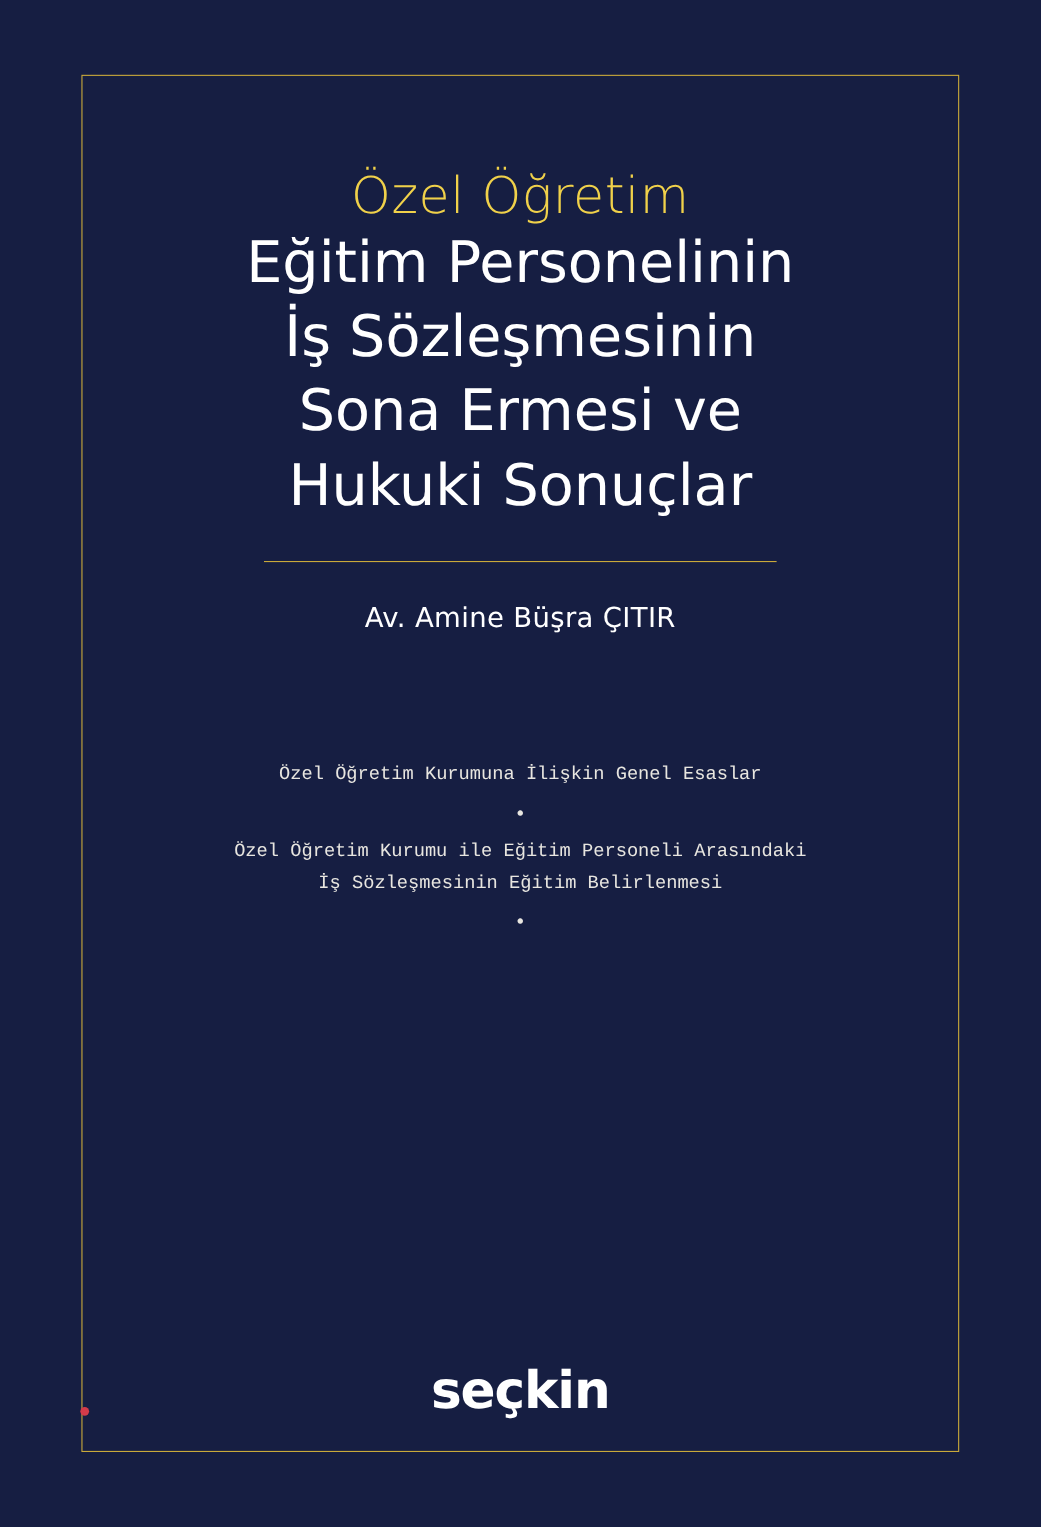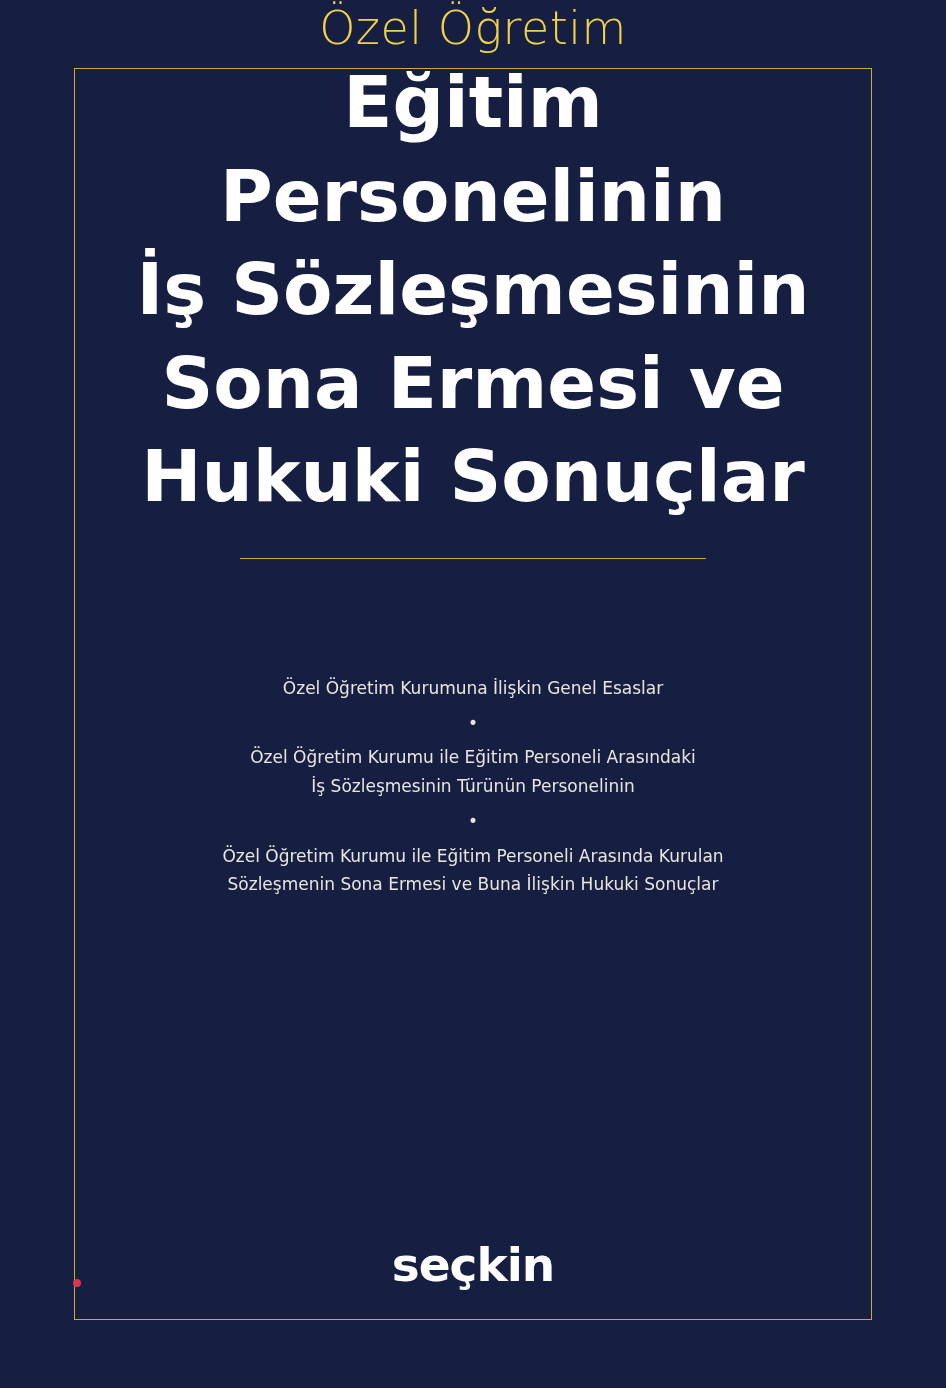--- a/index.html
+++ b/index.html
@@ -33,37 +33,38 @@
     top: 0;
     width: 946px;
     height: 1388px;
     display: flex;
     flex-direction: column;
     align-items: center;
     box-sizing: border-box;
   }
   .title-block {
     width: 760px;
+    margin-top: 150px;
     text-align: center;
   }
   .title-line {
     font-family: "DejaVu Sans", sans-serif;
     font-weight: 400;
     letter-spacing: 0.5px;
     line-height: 1.22;
   }
   .title-top {
     color: #f0d14a;
     font-size: 46px;
     font-weight: 300;
   }
   .title-main {
     color: #ffffff;
-    font-size: 72px;
-    font-weight: 700;
+    font-size: 52px;
+    font-weight: 400;
     line-height: 1.30;
     letter-spacing: 0px;
   }
   .rule {
     width: 466px;
     height: 1px;
     background: #c9a93a;
     margin: 34px auto 0 auto;
   }
   .author {
@@ -80,20 +81,21 @@
     width: 760px;
     text-align: center;
     color: #e8e6e0;
     font-family: "DejaVu Sans", sans-serif;
     font-size: 17px;
     line-height: 1.70;
     font-weight: 400;
   }
   .subject-item {
     padding: 0 10px;
+    font-family: Liberation Mono, monospace;
   }
   .subject-sep {
     color: #e8e6e0;
     font-size: 17px;
     line-height: 1.2;
     margin: 10px 0 10px 0;
   }
   .logo {
     position: absolute;
     left: 0;
@@ -131,35 +133,32 @@
     <div class="title-block">
       <div class="title-line title-top">Özel Öğretim</div>
       <div class="title-line title-main">Eğitim Personelinin</div>
       <div class="title-line title-main">İş Sözleşmesinin</div>
       <div class="title-line title-main">Sona Ermesi ve</div>
       <div class="title-line title-main">Hukuki Sonuçlar</div>
     </div>
 
     <div class="rule"></div>
 
+    <div class="author">Av. Amine Büşra ÇITIR</div>
 
     <div class="subjects">
       <div class="subject-item">
         <div>Özel Öğretim Kurumuna İlişkin Genel Esaslar</div>
       </div>
       <div class="subject-sep">•</div>
       <div class="subject-item">
         <div>Özel Öğretim Kurumu ile Eğitim Personeli Arasındaki</div>
-        <div>İş Sözleşmesinin Türünün Personelinin</div>
+        <div>İş Sözleşmesinin Eğitim Belirlenmesi</div>
       </div>
       <div class="subject-sep">•</div>
-      <div class="subject-item">
-        <div>Özel Öğretim Kurumu ile Eğitim Personeli Arasında Kurulan</div>
-        <div>Sözleşmenin Sona Ermesi ve Buna İlişkin Hukuki Sonuçlar</div>
-      </div>
     </div>
 
   </div>
 
   <div class="logo">
     <span class="logo-text">seçkin</span>
     <span class="logo-dot" style="left: 73px;"></span>
   </div>
 </div>
 

